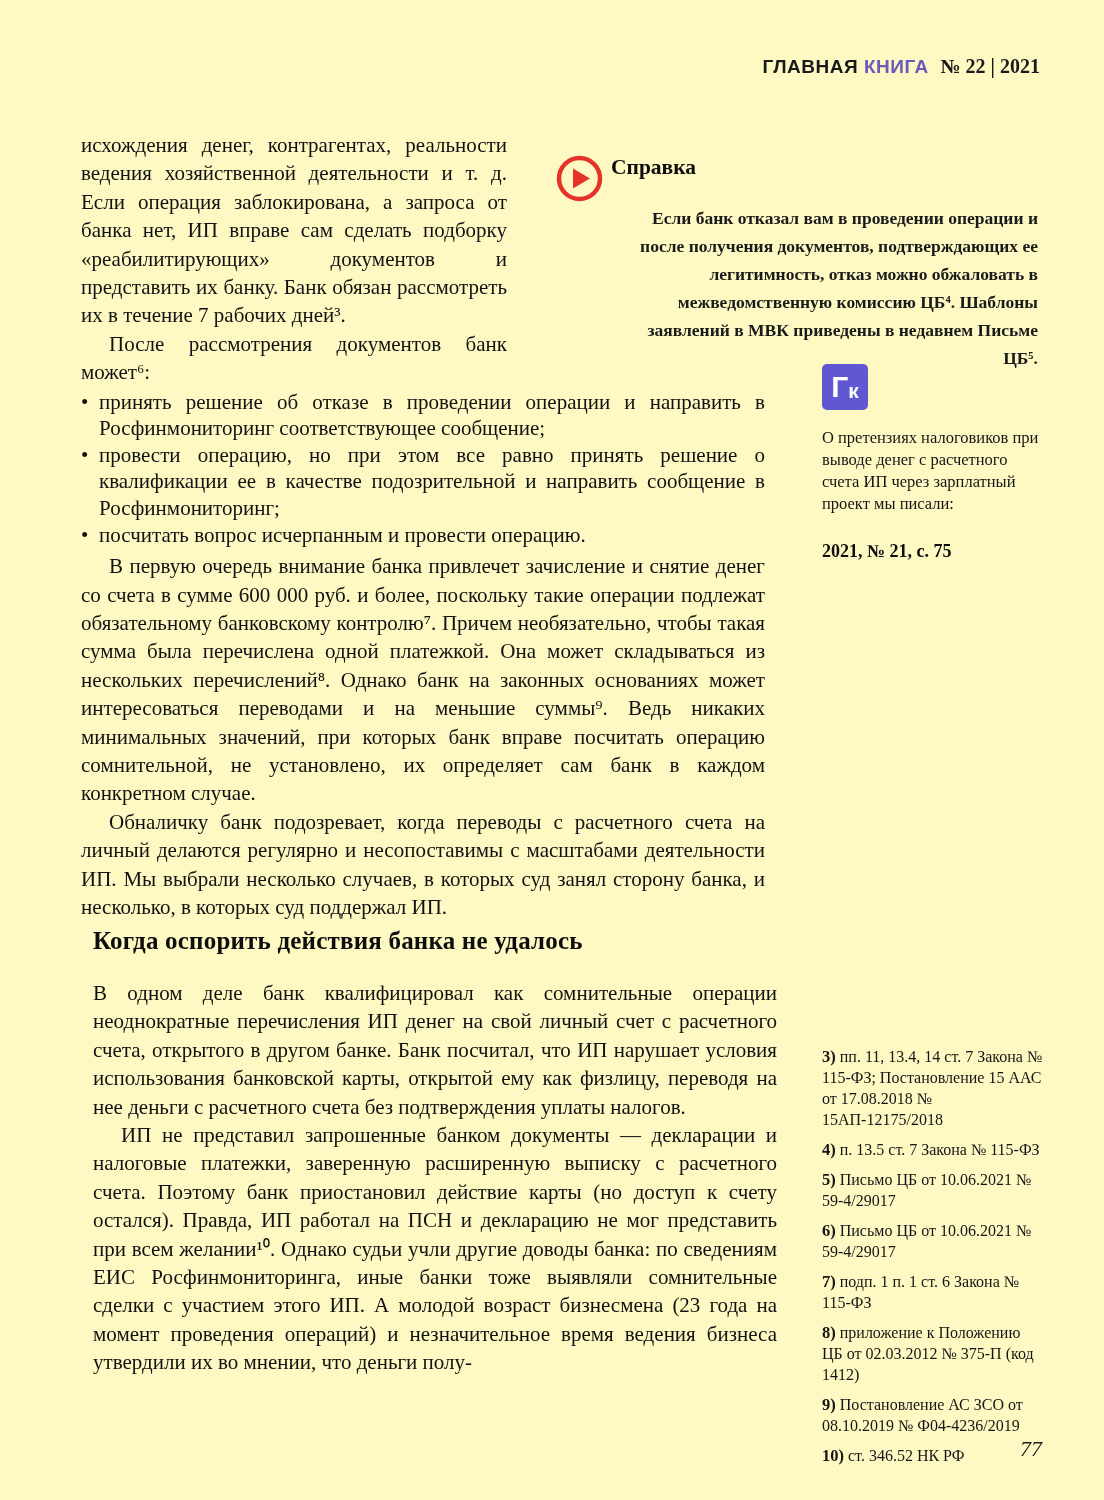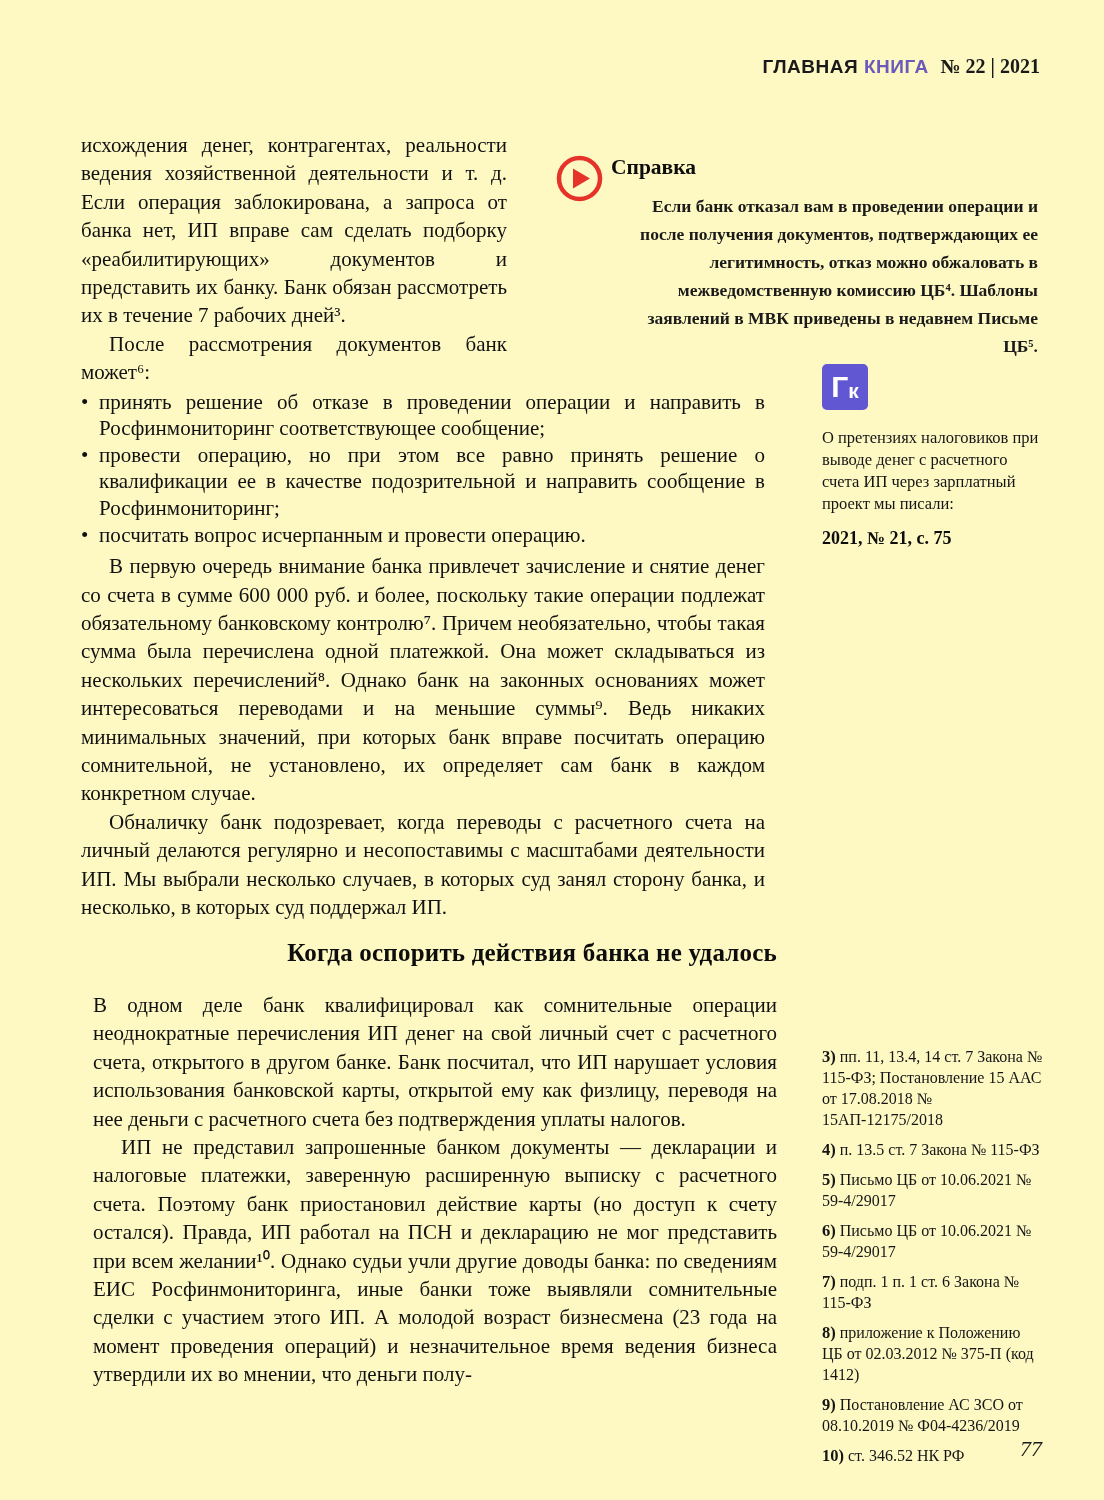--- a/index.html
+++ b/index.html
@@ -43,52 +43,52 @@
   .narrow { width:426px; }
   .indent { text-indent:28px; }
 
   ul.bullets { list-style:none; line-height:26.6px; margin:2px 0 4px 0; }
   ul.bullets li { display:flex; }
   ul.bullets .marker { width:18px; flex:0 0 18px; }
   ul.bullets .btext { flex:1; text-align:justify; }
 
   h2.section-heading {
     font-size:25px; line-height:30px; font-weight:bold;
-    text-align:right; letter-spacing:0.2px;
-    margin:16px 0 23px 0;
+    text-align:left; letter-spacing:0.2px;
+    margin:4px 0 23px 0;
     color:#0d0d0d;
   }
 
   
   .spravka {
     position:absolute; left:556px; top:152px; width:482px;
   }
   .spravka .play-icon { position:absolute; left:0; top:3px; width:47px; height:47px; }
   .spravka .content { margin-left:55px; }
   .spravka .title {
     font-size:21.5px; font-weight:bold; line-height:30px;
-    margin-bottom:10px; color:#0d0d0d;
+    margin-bottom:22px; color:#0d0d0d;
   }
   .spravka .text {
     font-size:17.5px; font-weight:bold; line-height:28px;
     text-align:right; color:#1a1a1a;
   }
 
   
   .gk-block { position:absolute; left:822px; top:364px; width:220px; }
   .gk-logo {
     width:46px; height:46px; border-radius:5px;
     background:#6257d2; color:#ffffff;
     font-family:"Liberation Sans", sans-serif; font-weight:bold;
     display:flex; align-items:center; justify-content:center;
   }
   .gk-logo .g { font-size:30px; line-height:1; }
   .gk-logo .k { font-size:21px; line-height:1; margin-top:7px; }
   .gk-note { margin-top:17px; font-size:16.5px; line-height:22px; color:#151515; }
-  .gk-ref  { margin-top:13px; font-size:18px; font-weight:bold; color:#0d0d0d; }
+  .gk-ref  { margin-top:26px; font-size:18px; font-weight:bold; color:#0d0d0d; }
 
   
   .footnotes { position:absolute; left:822px; top:1046px; width:222px; }
   .footnotes .fn { font-size:16px; line-height:21px; margin-bottom:9px; color:#151515; }
   .footnotes .fn b { font-size:16.5px; }
 
   
   .page-number {
     position:absolute; right:62px; bottom:38px;
     font-size:22px; font-style:italic; color:#1a1a1a;

